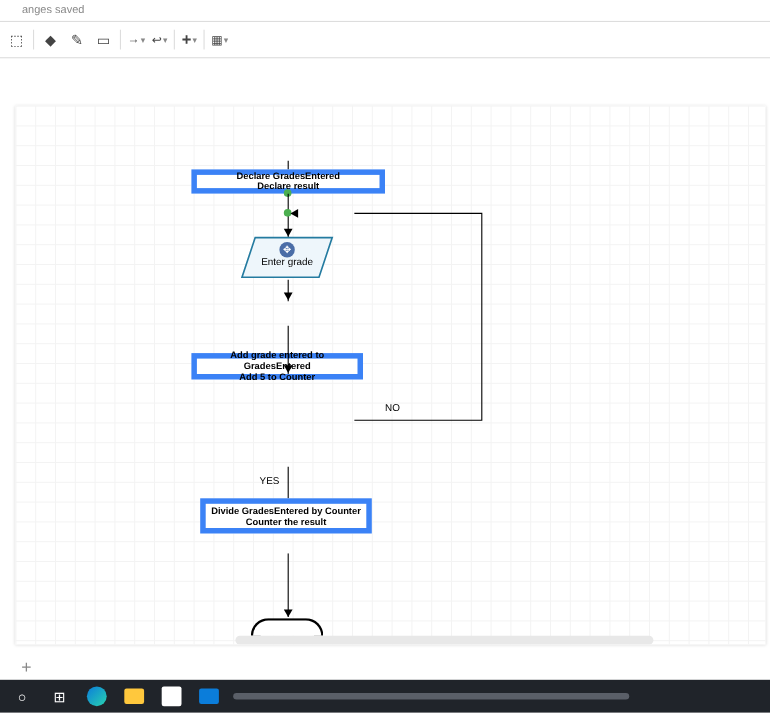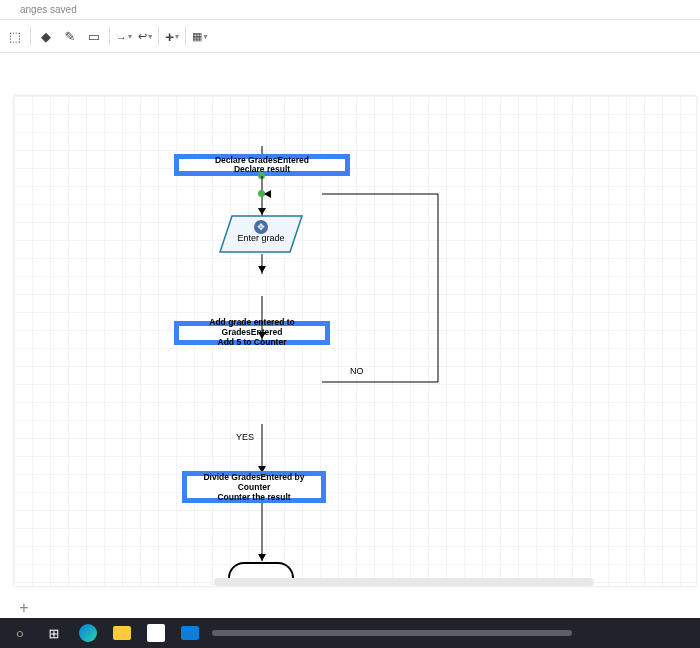--- a/index.html
+++ b/index.html
@@ -139,22 +139,22 @@
       left: 186px; top: 242px;
       width: 124px; height: 88px;
     }
     .diamond svg { position:absolute; inset:0; }
     .diamond .lbl {
       position:absolute; inset:0;
       display:flex; align-items:center; justify-content:center;
       font-size: 9px;
     }
     .proc2 {
-      left: 168px; top: 375px;
-      width: 144px; height: 32px;
+      left: 168px; top: 357px;
+      width: 156px; height: 32px;
       font-size: 8.5px;
       line-height:1.2;
     }
     .edge-label {
       position: absolute;
       font-size: 9px;
       background: transparent;
     }
     .conn { position: absolute; }
     .arrow-head {

